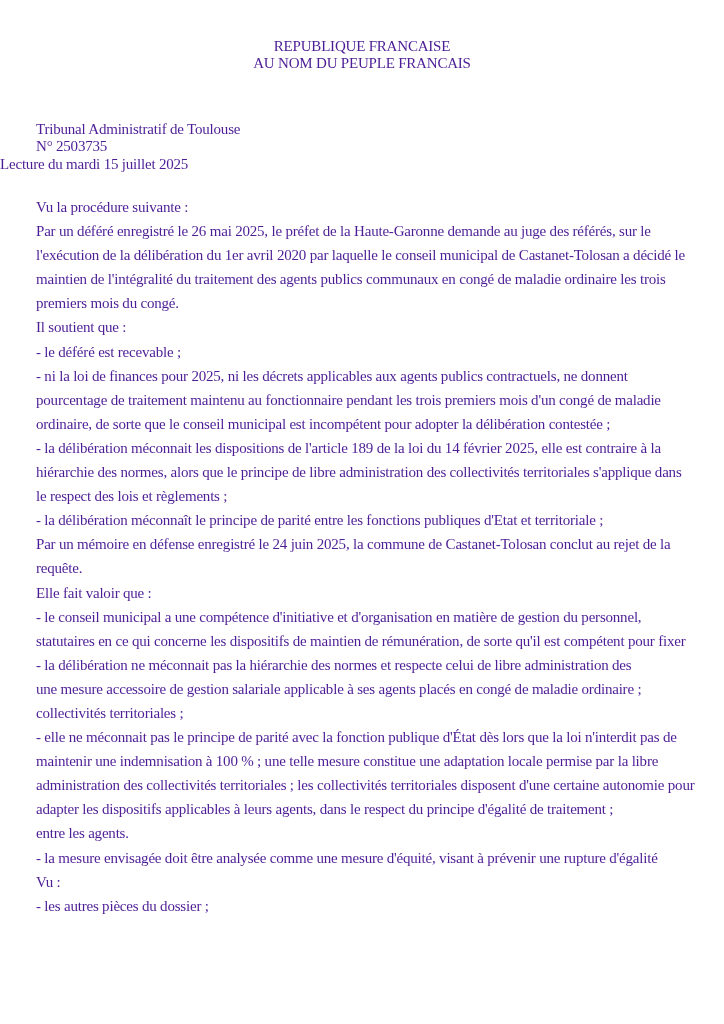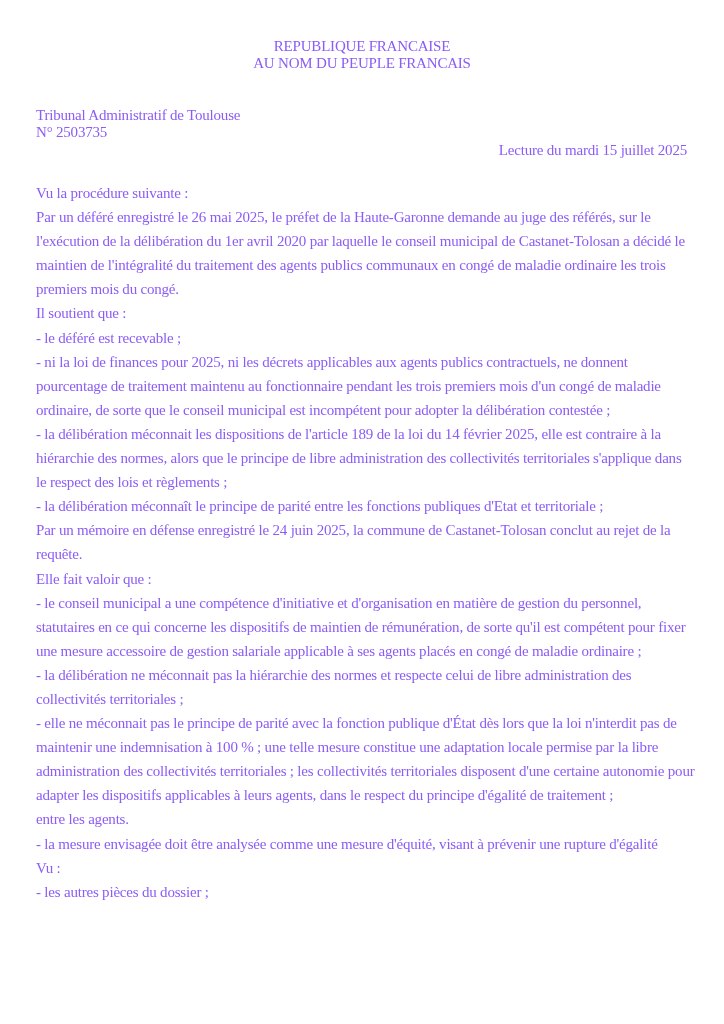--- a/index.html
+++ b/index.html
@@ -9,36 +9,36 @@
   }
   .page {
     position: relative;
     width: 724px;
     height: 920px;
     background: #ffffff;
     overflow: hidden;
     font-family: "Liberation Serif", "DejaVu Serif", serif;
     font-size: 15px;
     letter-spacing: -0.2px;
-    color: #8b5cf6;
+    color: #4c1d95;
     box-sizing: border-box;
   }
   .header {
     padding-top: 38px;
     text-align: center;
     line-height: 17px;
   }
   .court {
-    margin-top: 35px;
+    margin-top: 49px;
     margin-left: 36px;
     line-height: 17px;
   }
   .lecture {
     margin-top: 1px;
-    text-align: right;
+    text-align: left;
     padding-right: 37px;
     line-height: 17px;
   }
   .body-text {
     margin-top: 22px;
     margin-left: 36px;
     margin-right: 18px;
     line-height: 24.1px;
   }
   .text-line {
@@ -76,22 +76,22 @@
       <div class="text-line">ordinaire, de sorte que le conseil municipal est incompétent pour adopter la délibération contestée ;</div>
       <div class="text-line">- la délibération méconnait les dispositions de l'article 189 de la loi du 14 février 2025, elle est contraire à la</div>
       <div class="text-line">hiérarchie des normes, alors que le principe de libre administration des collectivités territoriales s'applique dans</div>
       <div class="text-line">le respect des lois et règlements ;</div>
       <div class="text-line">- la délibération méconnaît le principe de parité entre les fonctions publiques d'Etat et territoriale ;</div>
       <div class="text-line">Par un mémoire en défense enregistré le 24 juin 2025, la commune de Castanet-Tolosan conclut au rejet de la</div>
       <div class="text-line">requête.</div>
       <div class="text-line">Elle fait valoir que :</div>
       <div class="text-line">- le conseil municipal a une compétence d'initiative et d'organisation en matière de gestion du personnel,</div>
       <div class="text-line">statutaires en ce qui concerne les dispositifs de maintien de rémunération, de sorte qu'il est compétent pour fixer</div>
+      <div class="text-line">- la délibération ne méconnait pas la hiérarchie des normes et respecte celui de libre administration des</div>
       <div class="text-line">une mesure accessoire de gestion salariale applicable à ses agents placés en congé de maladie ordinaire ;</div>
-      <div class="text-line">- la délibération ne méconnait pas la hiérarchie des normes et respecte celui de libre administration des</div>
       <div class="text-line">collectivités territoriales ;</div>
       <div class="text-line">- elle ne méconnait pas le principe de parité avec la fonction publique d'État dès lors que la loi n'interdit pas de</div>
       <div class="text-line">maintenir une indemnisation à 100 % ; une telle mesure constitue une adaptation locale permise par la libre</div>
       <div class="text-line">administration des collectivités territoriales ; les collectivités territoriales disposent d'une certaine autonomie pour</div>
       <div class="text-line">adapter les dispositifs applicables à leurs agents, dans le respect du principe d'égalité de traitement ;</div>
       <div class="text-line">entre les agents.</div>
       <div class="text-line">- la mesure envisagée doit être analysée comme une mesure d'équité, visant à prévenir une rupture d'égalité</div>
       <div class="text-line">Vu :</div>
       <div class="text-line">- les autres pièces du dossier ;</div>
     </div>

